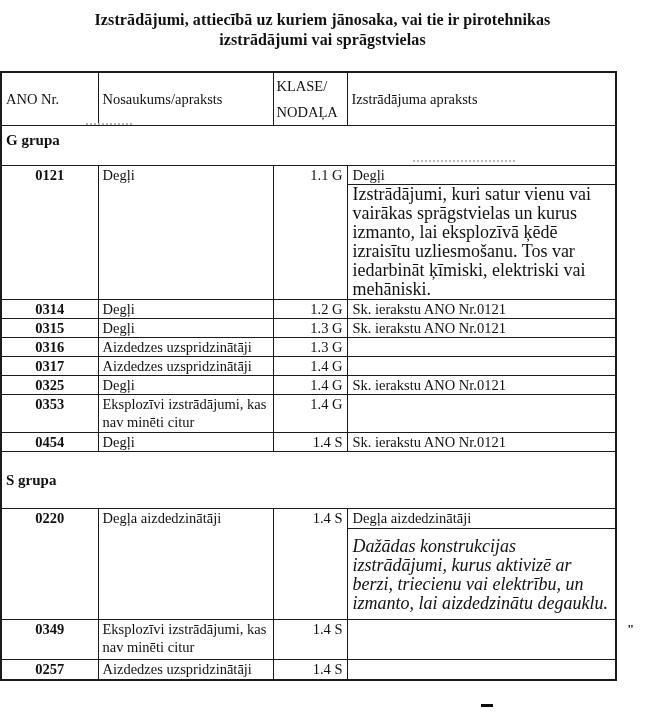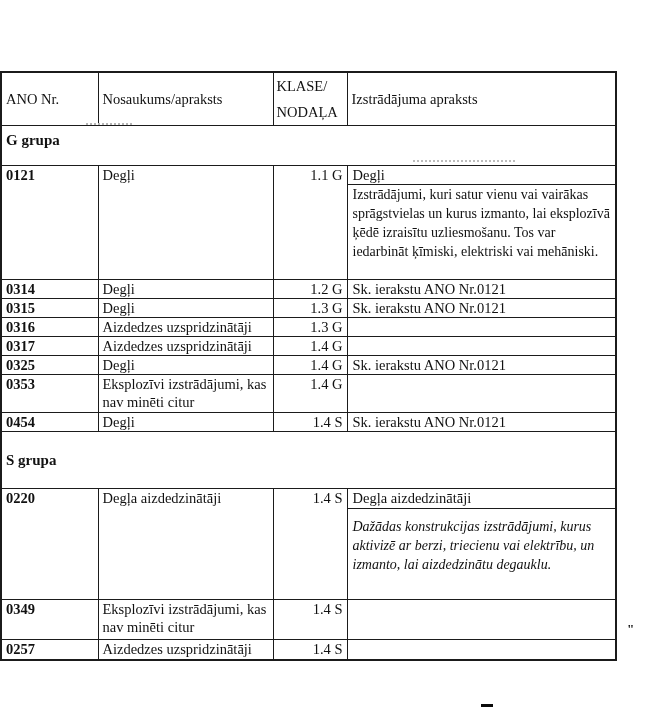--- a/index.html
+++ b/index.html
@@ -26,38 +26,42 @@
     padding:0 4px;
     font-size:14.5px;font-weight:normal;
     text-align:left;vertical-align:top;
     line-height:18px;
     overflow:hidden;
   }
   .doc-table th{vertical-align:middle;}
   th.c-klase-h{white-space:pre-line;line-height:26px;padding-left:3px;}
   td.c-group{font-weight:bold;font-size:15px;padding-top:5px;margin-left:10px;}
   td.c-group.pad-s{padding-top:19px;}
-  td.c-num{font-weight:bold;text-align:left;}
+  td.c-num{font-weight:bold;text-align:center;}
   td.c-klase{text-align:right;}
   td.c-desc{padding-left:5px;}
-  td.desc-body{font-size:14px;line-height:19px;}
+  td.desc-body{font-size:18px;line-height:19px;}
   td.desc-body.pad-top{padding-top:8px;font-style:italic;}
   .trailing-quote{
     position:absolute;left:627px;top:621px;
     font-weight:bold;font-size:13px;font-family:"Liberation Serif",serif;
   }
   .smudge-a{position:absolute;left:86px;top:123px;width:46px;height:0;border-top:2px dotted #b5b5b5;}
   .smudge-b{position:absolute;left:413px;top:160px;width:102px;height:0;border-top:2px dotted #bcbcbc;}
   .bottom-dash{position:absolute;left:481px;top:704px;width:12px;height:3px;background:#0a0a0a;}
 </style>
 </head>
 <body>
 
 <div class="page">
 
+  <div class="doc-title">
+    <div>Izstrādājumi, attiecībā uz kuriem jānosaka, vai tie ir pirotehnikas</div>
+    <div>izstrādājumi vai sprāgstvielas</div>
+  </div>
 
   <table class="doc-table">
     <colgroup>
       <col style="width:97px">
         <col style="width:175px">
         <col style="width:74px">
         <col style="width:269px">
     </colgroup>
     <tbody>
       <tr style="height:39px">

